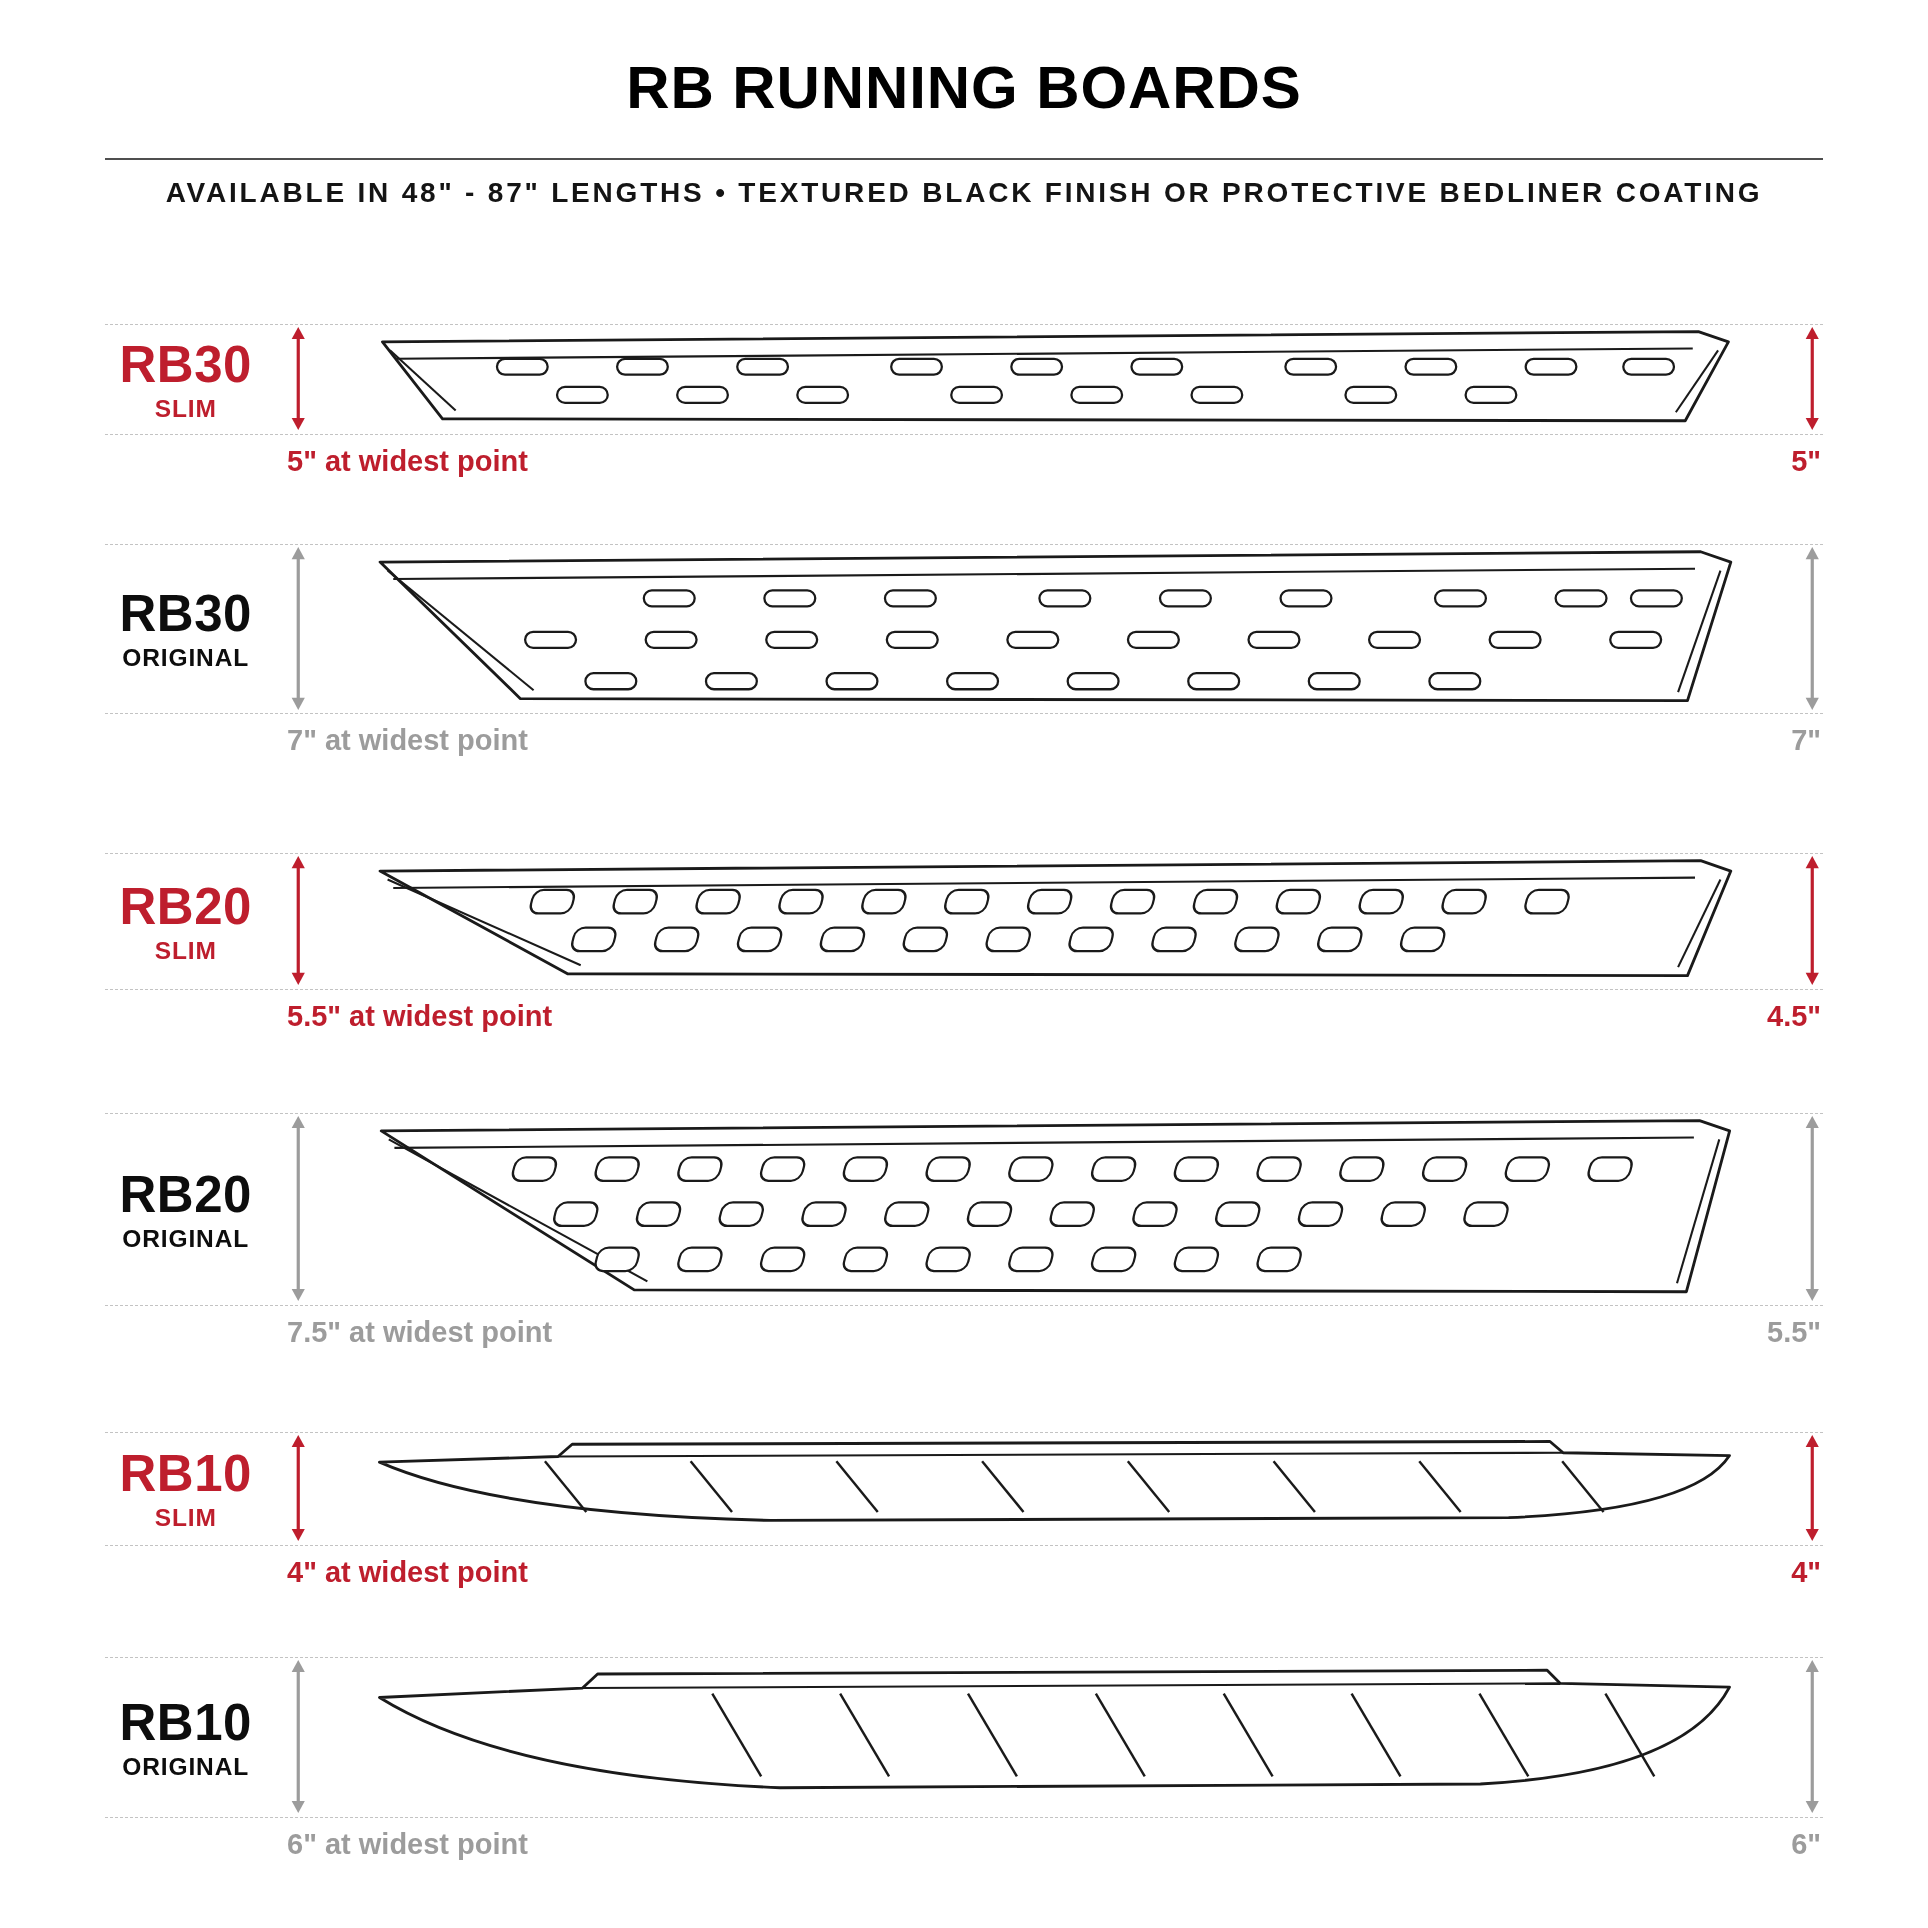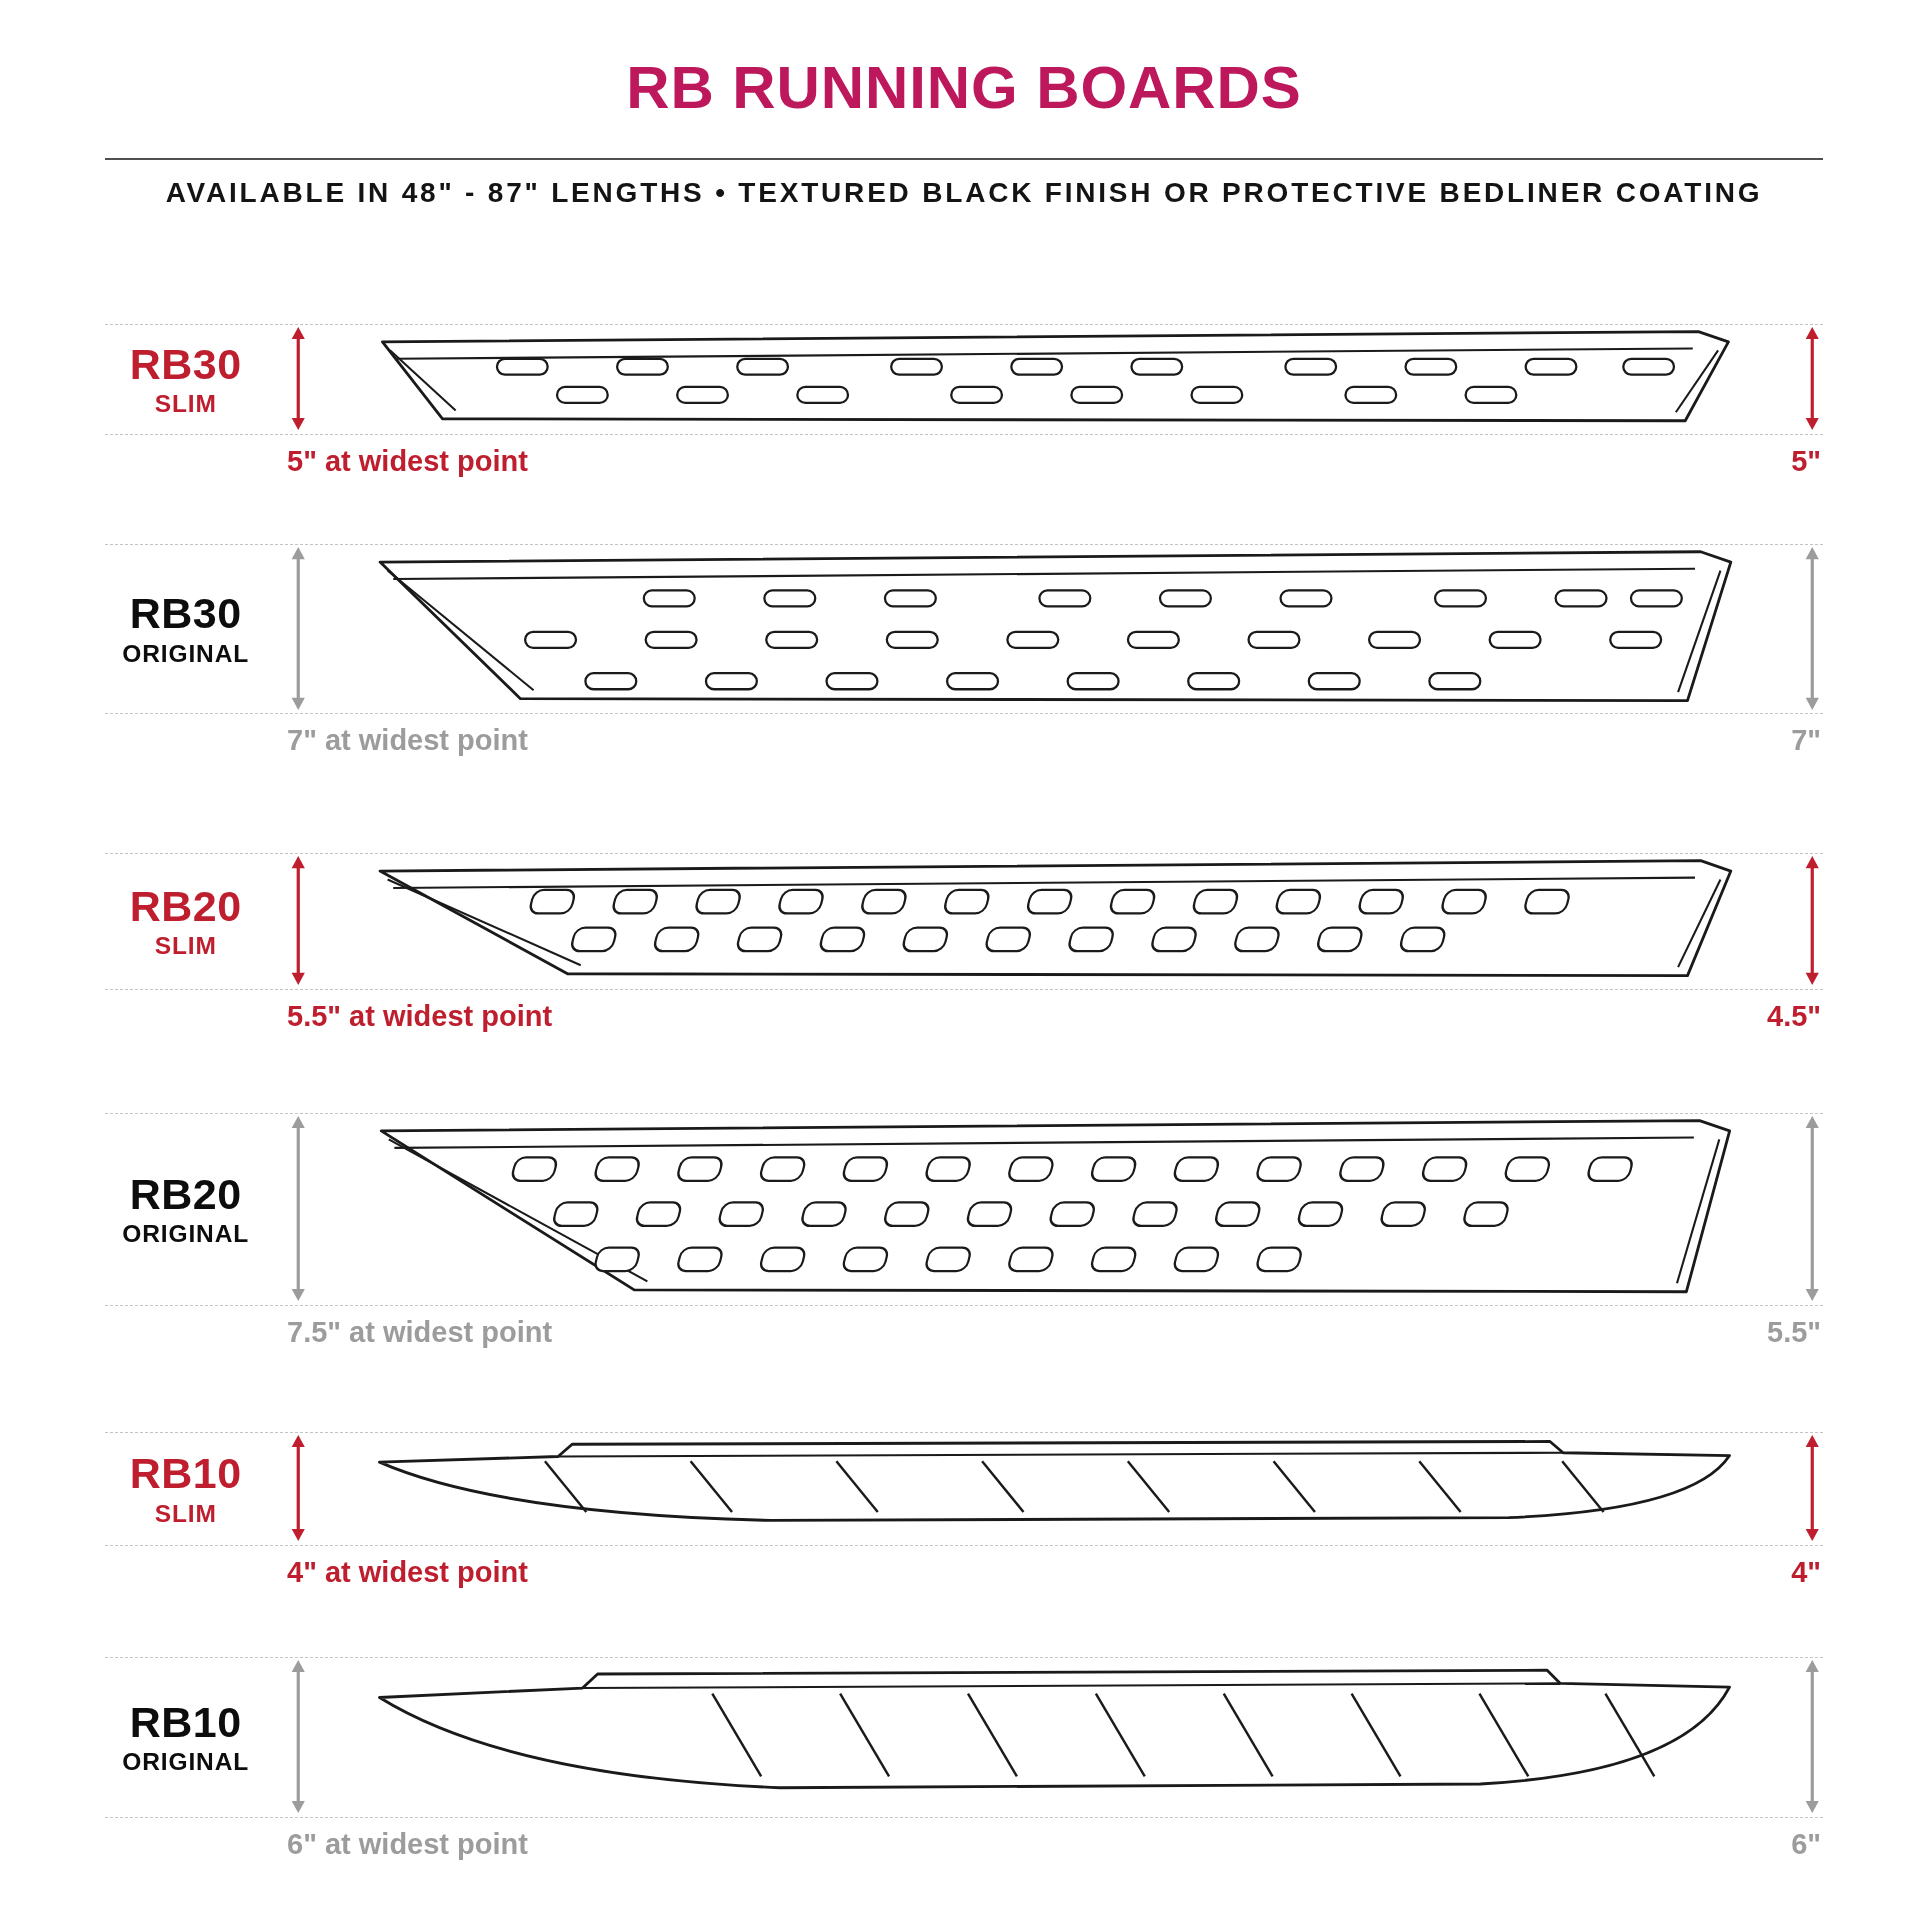--- a/index.html
+++ b/index.html
@@ -1,28 +1,28 @@
 <!DOCTYPE html>
 <html style="font-size:15px"><head>
 <meta charset="utf-8">
 <style>
   html,body{margin:0;padding:0;background:#ffffff;}
   .page{position:relative;width:1928px;height:1928px;background:#fff;overflow:hidden;
         font-family:"Liberation Sans",sans-serif;color:#0d0d0d;}
   .title{position:absolute;top:53px;left:0;width:100%;text-align:center;
-         font-size:60px;font-weight:800;letter-spacing:0.9px;color:#be185d;}
+         font-size:60px;font-weight:800;letter-spacing:0.9px;color:#000000;}
   .divider{position:absolute;top:158px;left:105px;right:105px;height:0;
            border-top:2.8px solid #4f4f4f;}
   .subtitle{position:absolute;top:177px;left:0;width:100%;text-align:center;
             font-size:28px;font-weight:700;letter-spacing:2.8px;color:#141414;white-space:nowrap;}
   .row{position:absolute;left:105px;width:1718px;box-sizing:border-box;
        border-top:1.9px dashed #c3c3c3;border-bottom:1.9px dashed #c3c3c3;}
   .label{position:absolute;left:-11.3px;width:184px;top:50%;transform:translateY(-50%);
          text-align:center;line-height:1.06;}
-  .model{font-size:43px;font-weight:800;letter-spacing:0.5px;}
+  .model{font-size:51px;font-weight:800;letter-spacing:0.5px;}
   .variant{font-size:24.5px;font-weight:700;letter-spacing:0.9px;margin-top:4px;}
   .slim .model,.slim .variant{color:#be1e2d;}
   .original .model,.original .variant{color:#0d0d0d;}
   svg.board{position:absolute;left:260px;top:0;}
   svg.arrow{position:absolute;top:0;}
   svg.arrow.left{left:181px;}
   svg.arrow.right{left:1695px;}
   .caption{position:absolute;top:100%;margin-top:11.3px;left:182px;
            font-size:29px;font-weight:700;white-space:nowrap;}
   .dim{position:absolute;top:100%;margin-top:11.3px;right:1.9px;

